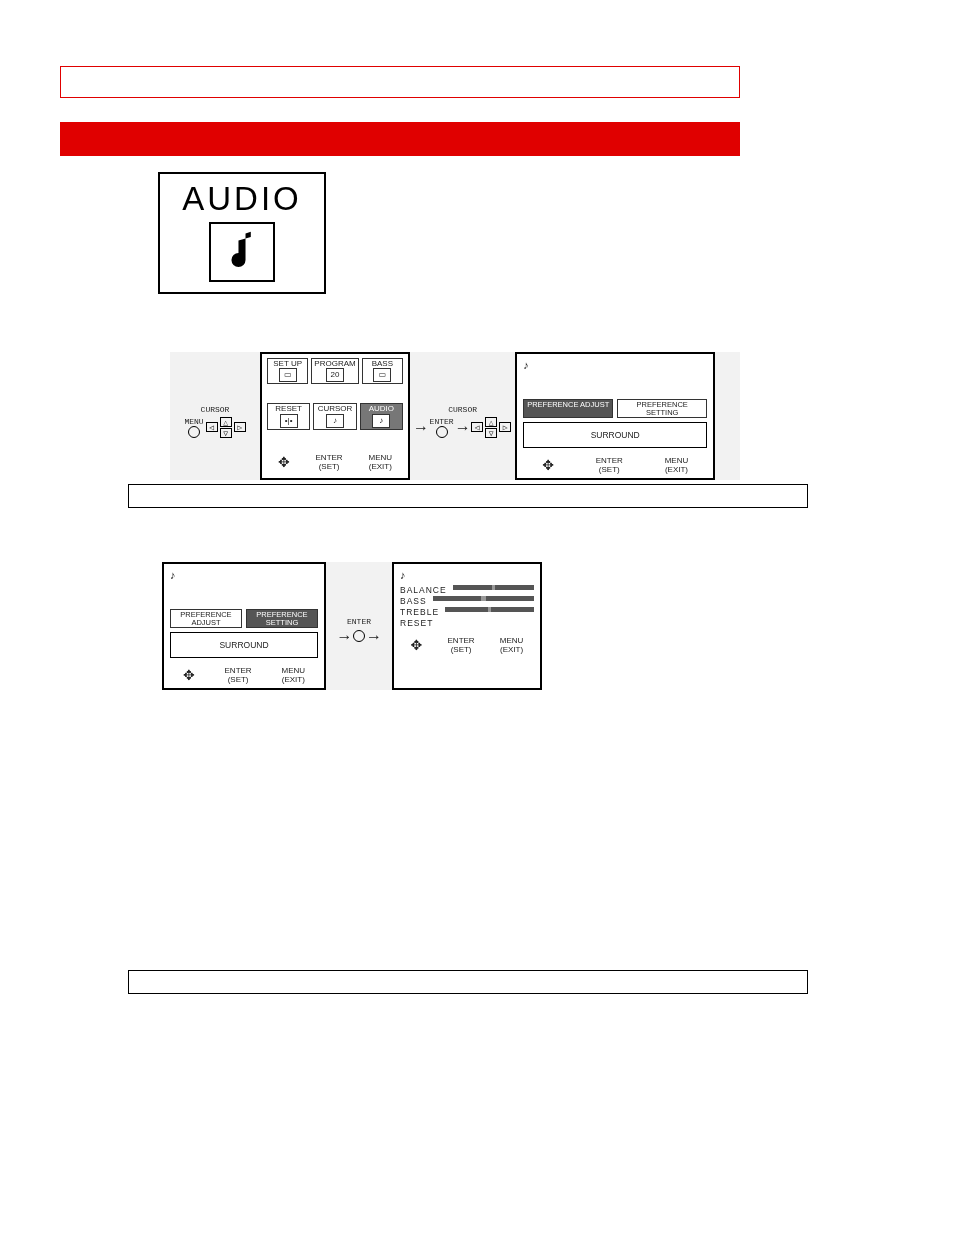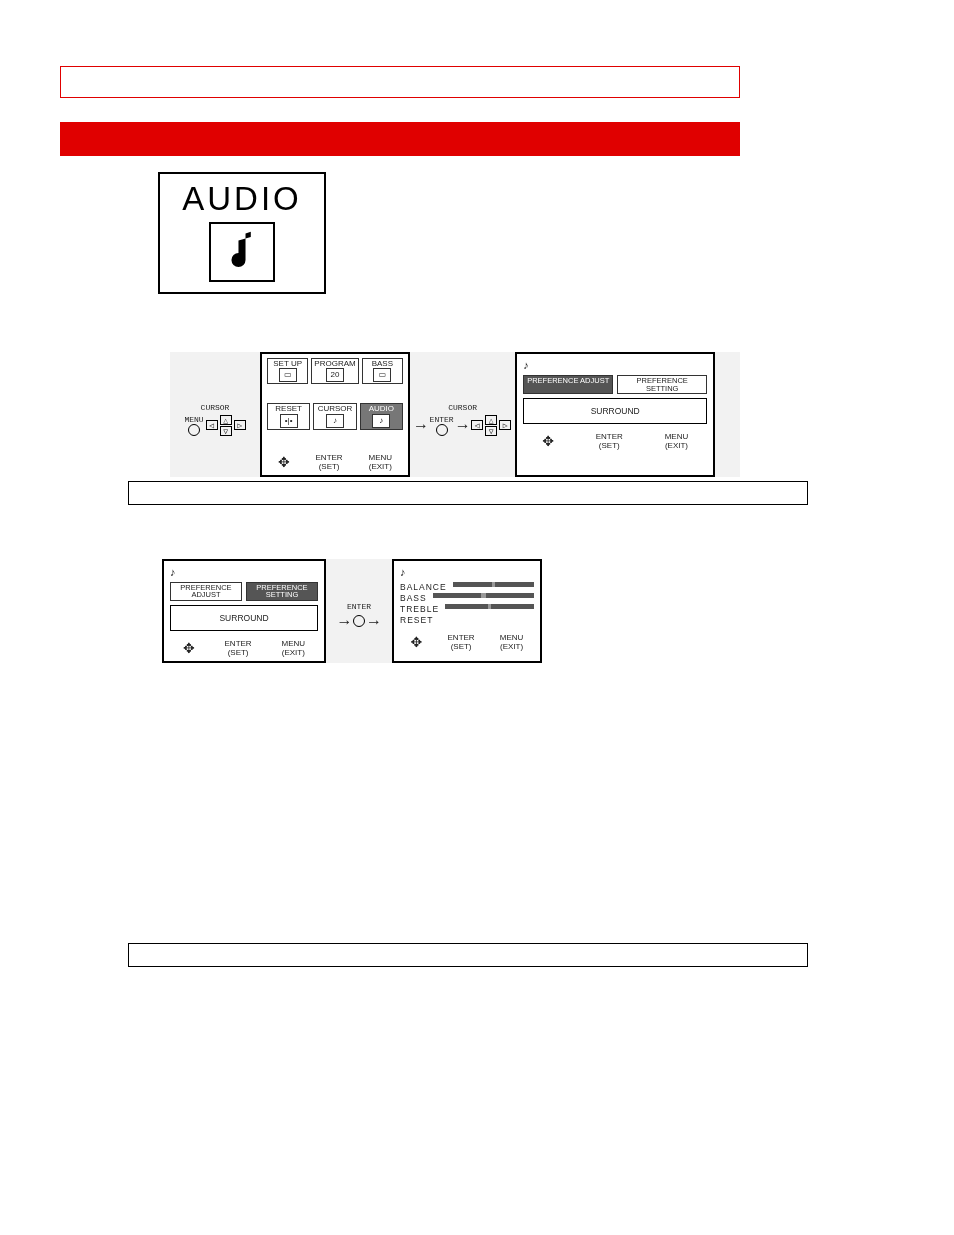--- a/index.html
+++ b/index.html
@@ -124,21 +124,21 @@
     background: #fff;
     padding: 5px 6px 4px 6px;
     display:flex; flex-direction:column; gap:4px;
     min-width: 155px;
   }
   .osd-panel-b .mini-note { font-size:11px; }
   .surround-row {
     border:1px solid #000; text-align:center; font-size:8.5px; padding:7px;
   }
 
-  .pref-row { display:flex; gap:4px; }
+  .pref-row { display:flex; gap:4px;margin-top:24px; }
   .pref-cell {
     border:1px solid #333; flex:1; text-align:center; font-size:7.5px;
     line-height:1; padding:1px 2px;
   }
   .pref-cell.sel { background:#555; color:#fff; }
 
   .balance-list { display:flex; flex-direction:column; gap:1px; font-size:8.5px; letter-spacing:1px;}
   .balance-list .brow { display:flex; gap:6px; }
   .slider { flex:1; height:5px; background:linear-gradient(90deg,#555 48%, #999 48% 52%, #555 52%); }
 

